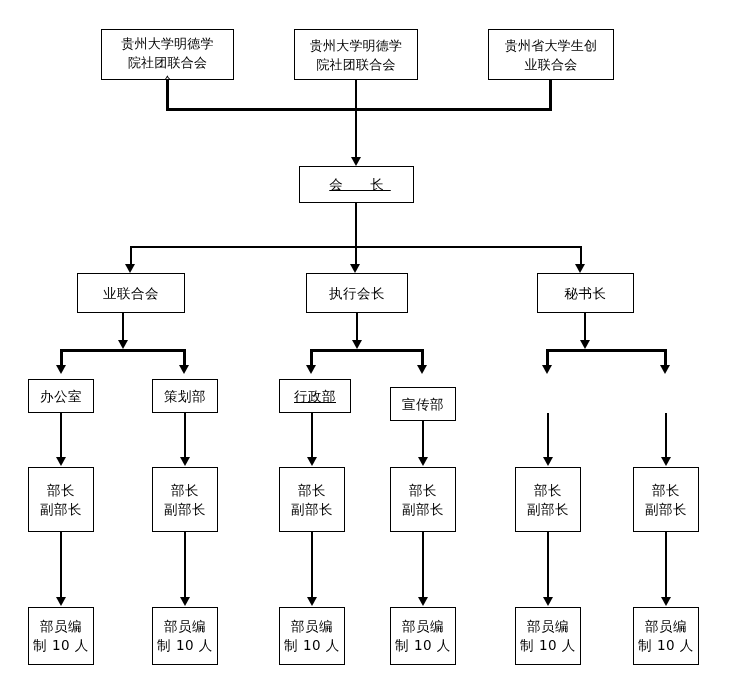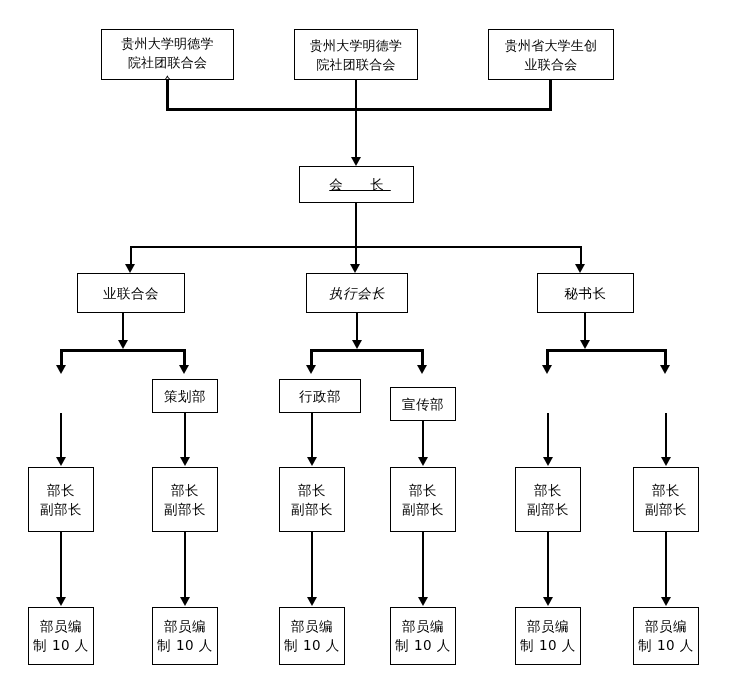--- a/index.html
+++ b/index.html
@@ -113,21 +113,21 @@
   <div class="vline" style="left:130px; top:246px; width:2px; height:21px;"></div>
   <div class="vline" style="left:355px; top:246px; width:2px; height:21px;"></div>
   <div class="vline" style="left:580px; top:246px; width:2px; height:21px;"></div>
   <div class="arrow" style="left:125px; top:264px;"></div>
   <div class="arrow" style="left:350px; top:264px;"></div>
   <div class="arrow" style="left:575px; top:264px;"></div>
 
   <div class="node" style="left:77px; top:273px; width:108px; height:40px;">
     <span class="ln">业联合会</span>
   </div>
-  <div class="node" style="left:306px; top:273px; width:102px; height:40px;font-style:italic;">
+  <div class="node" style="left:306px; top:273px; width:102px; height:40px;">
     <span class="ln">执行会长</span>
   </div>
   <div class="node" style="left:537px; top:273px; width:97px; height:40px;">
     <span class="ln">秘书长</span>
   </div>
 
   <div class="vline" style="left:122px; top:313px; width:2px; height:30px;"></div>
   <div class="arrow" style="left:118px; top:340px;"></div>
   <div class="hline" style="left:60px; top:349px; width:126px; height:3px;"></div>
   <div class="vline" style="left:60px; top:349px; width:3px; height:18px;"></div>
@@ -144,24 +144,27 @@
   <div class="arrow" style="left:417px; top:365px;"></div>
 
   <div class="vline" style="left:584px; top:313px; width:2px; height:30px;"></div>
   <div class="arrow" style="left:580px; top:340px;"></div>
   <div class="hline" style="left:546px; top:349px; width:121px; height:3px;"></div>
   <div class="vline" style="left:546px; top:349px; width:3px; height:18px;"></div>
   <div class="vline" style="left:664px; top:349px; width:3px; height:18px;"></div>
   <div class="arrow" style="left:542px; top:365px;"></div>
   <div class="arrow" style="left:660px; top:365px;"></div>
 
+  <div class="node" style="left:28px; top:379px; width:66px; height:34px;">
+    <span class="ln">办公室</span>
+  </div>
   <div class="node" style="left:152px; top:379px; width:66px; height:34px;">
     <span class="ln">策划部</span>
   </div>
-  <div class="node" style="left:279px; top:379px; width:82px; height:34px;">
+  <div class="node" style="left:279px; top:379px; width:72px; height:34px;text-decoration:underline;">
     <span class="ln">行政部</span>
   </div>
   <div class="node" style="left:390px; top:387px; width:66px; height:34px;">
     <span class="ln">宣传部</span>
   </div>
 
   <div class="vline" style="left:60px; top:413px; width:2px; height:47px;"></div>
   <div class="arrow" style="left:56px; top:457px;"></div>
   <div class="vline" style="left:184px; top:413px; width:2px; height:47px;"></div>
   <div class="arrow" style="left:180px; top:457px;"></div>

